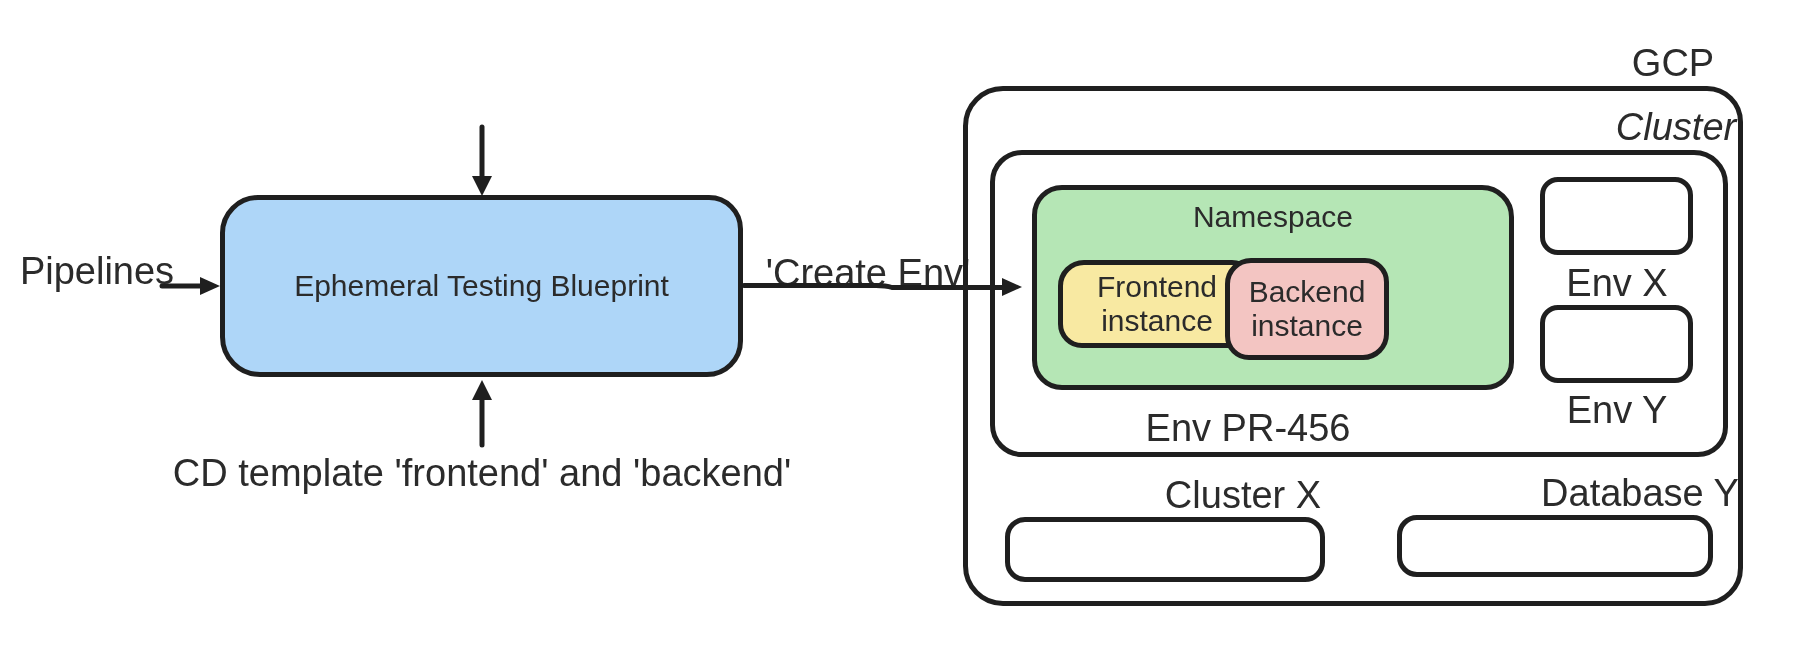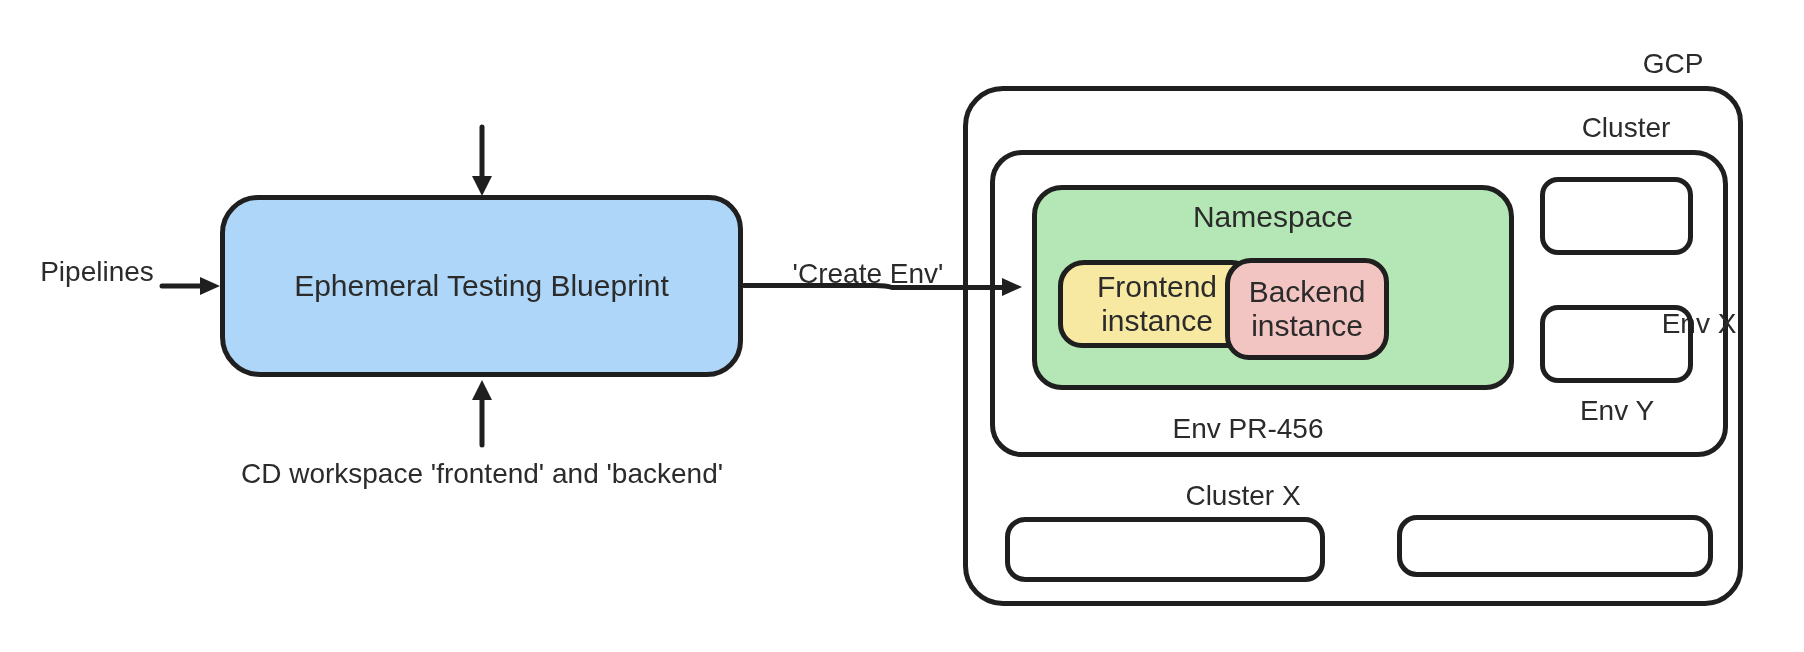--- a/index.html
+++ b/index.html
@@ -27,21 +27,21 @@
   .gcp-box       { border-radius: 40px 36px 38px 40px; }
   .cluster-box   { border-radius: 32px 34px 30px 32px; }
   .namespace-box { background: var(--namespace-fill); border-radius: 30px 32px 28px 30px; align-items: flex-start; }
   .frontend-box  { background: var(--frontend-fill); border-radius: 26px 24px 26px 24px; }
   .backend-box   { background: var(--backend-fill); border-radius: 26px 24px 26px 24px; }
   .small-box     { border-radius: 18px; }
   .wide-box      { border-radius: 20px; }
   .lbl {
     position: absolute;
     transform: translate(-50%, -50%);
-    font-size: 28px;
+    font-size: 38px;
     white-space: nowrap;
     line-height: 1.1;
   }
   .arrows {
     position: absolute;
     left: 0; top: 0;
     width: 1804px; height: 652px;
     color: var(--stroke, #1f1f1f);
     pointer-events: none;
   }
@@ -49,27 +49,27 @@
   .arrows path.head { fill: currentColor; stroke: none; }
 </style>
 </head>
 <body>
 
 <div class="canvas" style="--blueprint-fill: #aed6f8; --namespace-fill: #b5e6b5; --frontend-fill: #f8e9a2; --backend-fill: #f3c5c2; --stroke: #1f1f1f; --text: #2b2b2b; --background: #ffffff;">
 
 
   <div class="lbl" style="left:97px; top:272px;">Pipelines</div>
 
-  <div class="lbl" style="left:482px; top:474px;">CD workspace 'frontend' and 'backend'</div>
+  <div class="lbl" style="left:482px; top:474px;">CD template 'frontend' and 'backend'</div>
 
   <div class="lbl" style="left:868px; top:253px;margin-top:21px;">'Create Env'</div>
 
   <div class="lbl" style="left:1673px; top:64px;">GCP</div>
 
-  <div class="lbl" style="left:1626px; top:128px;">Cluster</div>
+  <div class="lbl" style="left:1676px; top:128px;font-style:italic;">Cluster</div>
 
   <div class="box blueprint-box" style="left:220px; top:195px; width:523px; height:182px;">
     <div class="box-label">Ephemeral Testing Blueprint</div>
   </div>
 
   <div class="box gcp-box" style="left:963px; top:86px; width:780px; height:520px;"></div>
 
   <div class="box cluster-box" style="left:990px; top:150px; width:738px; height:307px;"></div>
 
   <div class="box namespace-box" style="left:1032px; top:185px; width:482px; height:205px;">
@@ -78,30 +78,31 @@
 
   <div class="box frontend-box" style="left:1058px; top:260px; width:198px; height:88px;">
     <div class="box-label" style="max-width:150px;">Frontend instance</div>
   </div>
 
   <div class="box backend-box" style="left:1225px; top:258px; width:164px; height:102px;">
     <div class="box-label" style="max-width:150px;">Backend instance</div>
   </div>
 
   <div class="box small-box" style="left:1540px; top:177px; width:153px; height:78px;"></div>
-  <div class="lbl" style="left:1699px; top:284px;margin-top:40px;">Env X</div>
+  <div class="lbl" style="left:1617px; top:284px;">Env X</div>
 
   <div class="box small-box" style="left:1540px; top:305px; width:153px; height:78px;"></div>
   <div class="lbl" style="left:1617px; top:411px;">Env Y</div>
 
   <div class="lbl" style="left:1248px; top:429px;">Env PR-456</div>
 
   <div class="lbl" style="left:1243px; top:496px;">Cluster X</div>
   <div class="box wide-box" style="left:1005px; top:517px; width:320px; height:65px;"></div>
 
+  <div class="lbl" style="left:1640px; top:494px;">Database Y</div>
   <div class="box wide-box" style="left:1397px; top:515px; width:316px; height:62px;"></div>
 
   <svg class="arrows" viewBox="0 0 1804 652">
 
     <line x1="482" y1="127" x2="482" y2="178"></line>
     <path class="head" d="M482,196 L472,176 L492,176 Z"></path>
 
     <line x1="162" y1="286" x2="202" y2="286"></line>
     <path class="head" d="M220,286 L200,277 L200,295 Z"></path>
 

